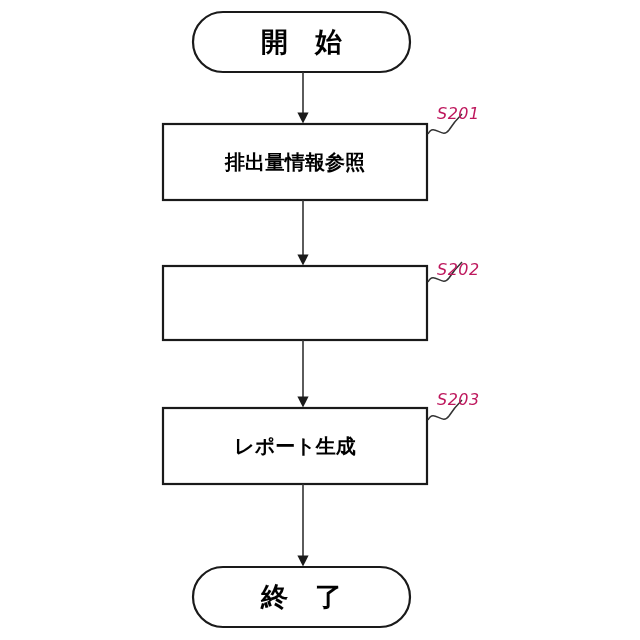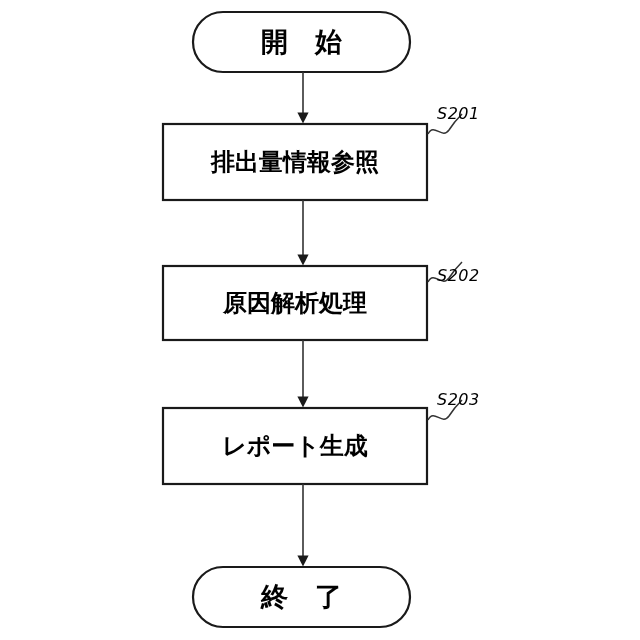--- a/index.html
+++ b/index.html
@@ -32,29 +32,29 @@
     font-weight: bold;
     color: #000000;
     white-space: pre;
     pointer-events: none;
   }
   .terminal-label {
     font-size: 27px;
     letter-spacing: 0px;
   }
   .process-label {
-    font-size: 24px;
+    font-size: 20px;
     letter-spacing: 0px;
   }
   .step-tag {
     position: absolute;
     font-family: "DejaVu Sans", sans-serif;
     font-size: 16px;
     font-style: italic;
-    color: #000000;
+    color: #be185d;
     letter-spacing: 0.5px;
     white-space: nowrap;
   }
 </style>
 </head>
 <body>
 
 <div id="canvas">
 
   <svg id="flow-svg" viewBox="0 0 640 640" xmlns="http://www.w3.org/2000/svg">
@@ -87,25 +87,24 @@
 
     <path d="M 428 282 C 434 270, 442 288, 449 278 C 454 270, 458 266, 462 262" fill="none" stroke="#333333" stroke-width="1.5"></path>
 
     <path d="M 428 420 C 434 408, 442 426, 449 416 C 454 408, 458 404, 462 400" fill="none" stroke="#333333" stroke-width="1.5"></path>
   </svg>
 
   <div class="node-label terminal-label" style="left:193px; top:12px; width:217px; height:60px;">開　始</div>
 
   <div class="node-label process-label" style="left:163px; top:124px; width:264px; height:76px;">排出量情報参照</div>
 
-  <div class="node-label process-label" style="left:163px; top:266px; width:264px; height:74px;">原因解析処理</div>
 
   <div class="node-label process-label" style="left:163px; top:408px; width:264px; height:76px;">レポート生成</div>
 
   <div class="node-label terminal-label" style="left:193px; top:567px; width:217px; height:60px;text-align:right;">終　了</div>
 
   <div class="step-tag" style="left:437px; top:104px;">S201</div>
 
-  <div class="step-tag" style="left:437px; top:266px;">S202</div>
+  <div class="step-tag" style="left:437px; top:260px;">S202</div>
 
   <div class="step-tag" style="left:437px; top:390px;">S203</div>
 
 </div>
 
 </body></html>

